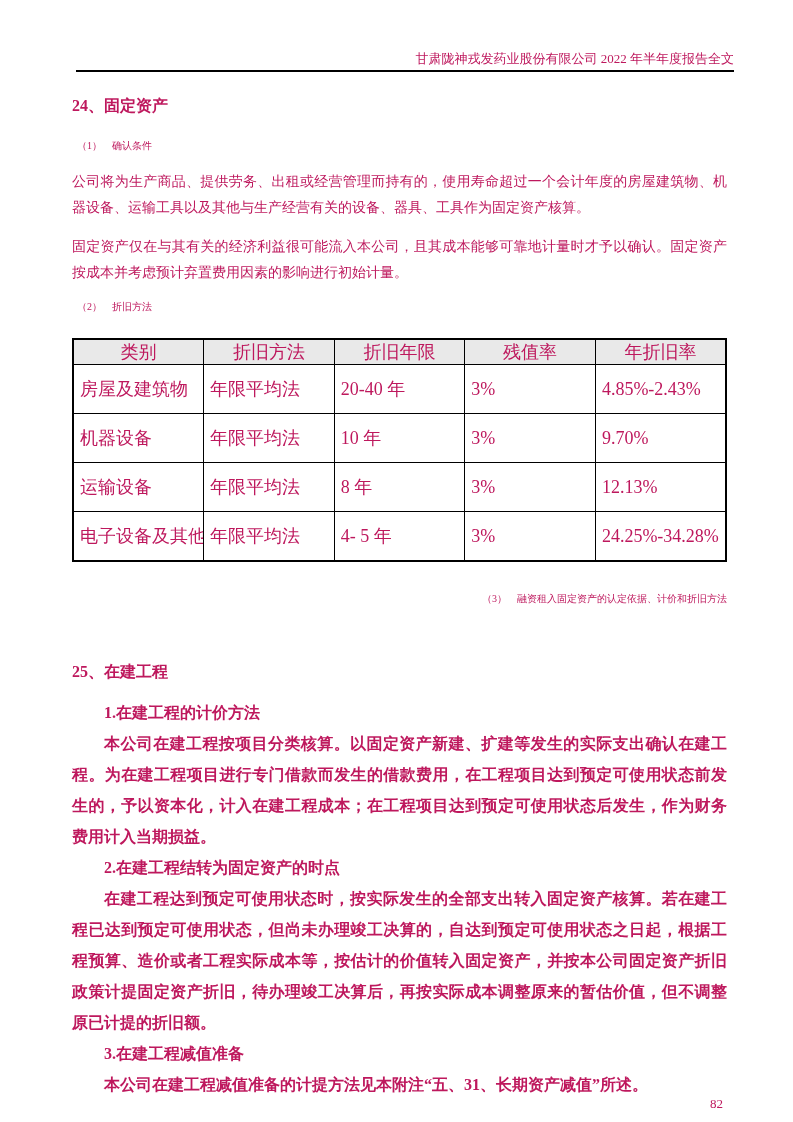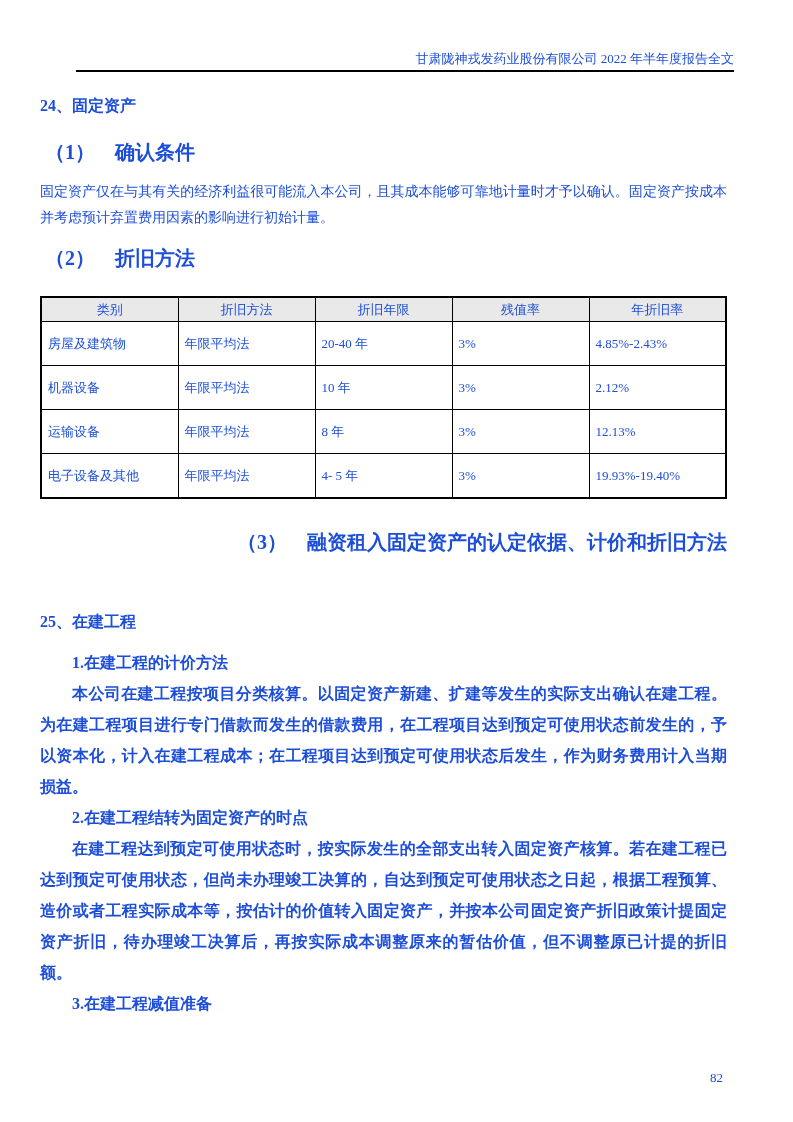--- a/index.html
+++ b/index.html
@@ -1,67 +1,68 @@
 <!DOCTYPE html>
 <html><head>
 <meta charset="utf-8">
 <style>
   html,body { margin:0; padding:0; background:#888; }
   .page {
     position:relative; width:793px; height:1122px; margin:0 auto;
-    background:#ffffff; color:#1d4ed8;
+    background:#ffffff; color:#be185d;
     font-family:"Liberation Serif","DejaVu Serif",serif;
     overflow:hidden; box-sizing:border-box;
   }
   .header {
     margin-left:76px; margin-right:59px;
     padding-top:50px; padding-bottom:3px;
     border-bottom:2px solid #000;
     text-align:right; font-size:13px; line-height:17px;
     white-space:nowrap;
   }
-  .content { margin-left:40px; margin-right:66px; }
+  .content { margin-left:72px; margin-right:66px; }
   .sec-title { font-size:16px; font-weight:bold; margin:24px 0 0 0; }
-  .sub-title { font-size:20px; font-weight:bold; margin:0; padding-left:5px; }
+  .sub-title { font-size:10px; font-weight:normal; margin:0; padding-left:5px; }
   .mt-sub1 { margin-top:22px; }
   .mt-sub2 { margin-top:14px; }
   .mt-sub3 { margin-top:30px;text-align:right; }
   .para { font-size:14px; line-height:26px; text-align:justify; margin:16px 0 0 0; }
   .para.second { margin-top:13px; }
   .dep-table {
     width:100%; border-collapse:collapse; margin-top:24px;
-    font-size:13px; border:2px solid #000; table-layout:fixed;
+    font-size:18px; border:2px solid #000; table-layout:fixed;
   }
   .dep-table th {
     background:#E9E9E9; font-weight:normal; text-align:center;
     border:1px solid #000; height:23px; padding:0 4px; overflow:hidden;
   }
   .dep-table td {
     border:1px solid #000; height:19px; padding:12px 6px;
     text-align:left; overflow:hidden; white-space:nowrap;
   }
   .s25-title { margin-top:56px; }
   .block25 { margin-top:14px; font-size:16px;font-weight:bold; }
   .p25 { line-height:31px; margin:0; text-align:justify; text-indent:2em; }
-  .page-num { position:absolute; right:70px; top:1070px; font-size:13px; }
+  .page-num { position:absolute; right:70px; top:1096px; font-size:13px; }
 </style>
 </head>
 <body>
 
 <div class="page">
 
   <div class="header">
     <span>甘肃陇神戎发药业股份有限公司 2022 年半年度报告全文</span>
   </div>
 
   <div class="content">
 
     <h1 class="sec-title">24、固定资产</h1>
 
     <h2 class="sub-title mt-sub1">（1）　确认条件</h2>
+    <p class="para">公司将为生产商品、提供劳务、出租或经营管理而持有的，使用寿命超过一个会计年度的房屋建筑物、机器设备、运输工具以及其他与生产经营有关的设备、器具、工具作为固定资产核算。</p>
     <p class="para second">固定资产仅在与其有关的经济利益很可能流入本公司，且其成本能够可靠地计量时才予以确认。固定资产按成本并考虑预计弃置费用因素的影响进行初始计量。</p>
 
     <h2 class="sub-title mt-sub2">（2）　折旧方法</h2>
 
     <table class="dep-table">
       <thead>
         <tr>
           <th>类别</th>
           <th>折旧方法</th>
           <th>折旧年限</th>
@@ -75,48 +76,49 @@
           <td>年限平均法</td>
           <td>20-40 年</td>
           <td>3%</td>
           <td>4.85%-2.43%</td>
         </tr>
         <tr>
           <td>机器设备</td>
           <td>年限平均法</td>
           <td>10 年</td>
           <td>3%</td>
-          <td>2.12%</td>
+          <td>9.70%</td>
         </tr>
         <tr>
           <td>运输设备</td>
           <td>年限平均法</td>
           <td>8 年</td>
           <td>3%</td>
           <td>12.13%</td>
         </tr>
         <tr>
           <td>电子设备及其他</td>
           <td>年限平均法</td>
           <td>4- 5 年</td>
           <td>3%</td>
-          <td>19.93%-19.40%</td>
+          <td>24.25%-34.28%</td>
         </tr>
       </tbody>
     </table>
 
     <h2 class="sub-title mt-sub3">（3）　融资租入固定资产的认定依据、计价和折旧方法</h2>
 
     <h1 class="sec-title s25-title">25、在建工程</h1>
 
     <div class="block25">
       <p class="p25">1.在建工程的计价方法</p>
       <p class="p25">本公司在建工程按项目分类核算。以固定资产新建、扩建等发生的实际支出确认在建工程。为在建工程项目进行专门借款而发生的借款费用，在工程项目达到预定可使用状态前发生的，予以资本化，计入在建工程成本；在工程项目达到预定可使用状态后发生，作为财务费用计入当期损益。</p>
       <p class="p25">2.在建工程结转为固定资产的时点</p>
       <p class="p25">在建工程达到预定可使用状态时，按实际发生的全部支出转入固定资产核算。若在建工程已达到预定可使用状态，但尚未办理竣工决算的，自达到预定可使用状态之日起，根据工程预算、造价或者工程实际成本等，按估计的价值转入固定资产，并按本公司固定资产折旧政策计提固定资产折旧，待办理竣工决算后，再按实际成本调整原来的暂估价值，但不调整原已计提的折旧额。</p>
       <p class="p25">3.在建工程减值准备</p>
+      <p class="p25">本公司在建工程减值准备的计提方法见本附注“五、31、长期资产减值”所述。</p>
     </div>
 
   </div>
 
   <div class="page-num">82</div>
 
 </div>
 
 </body></html>

